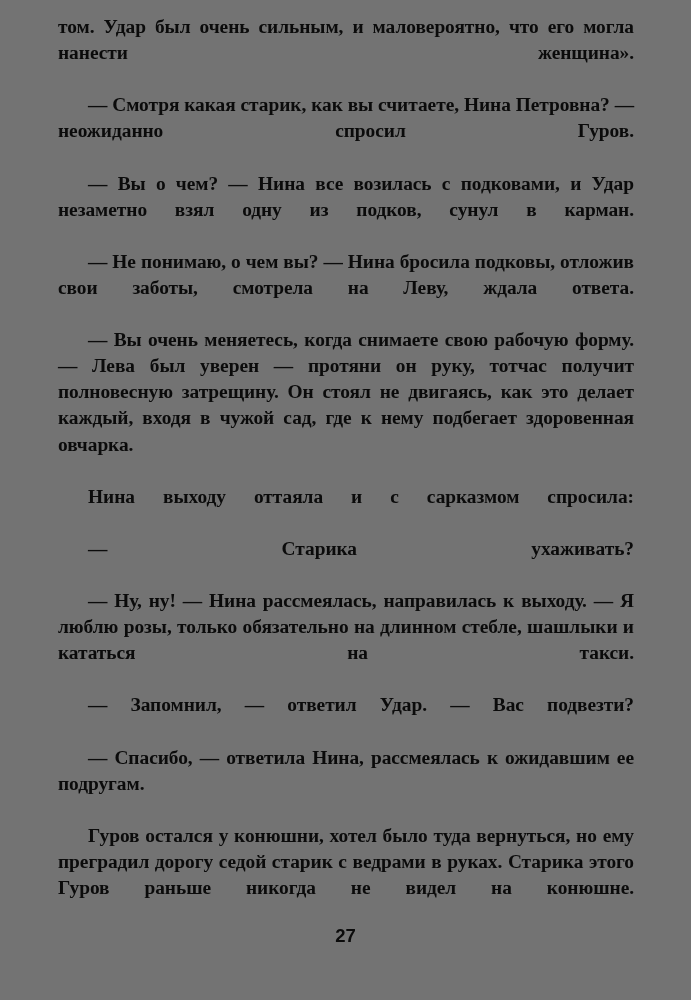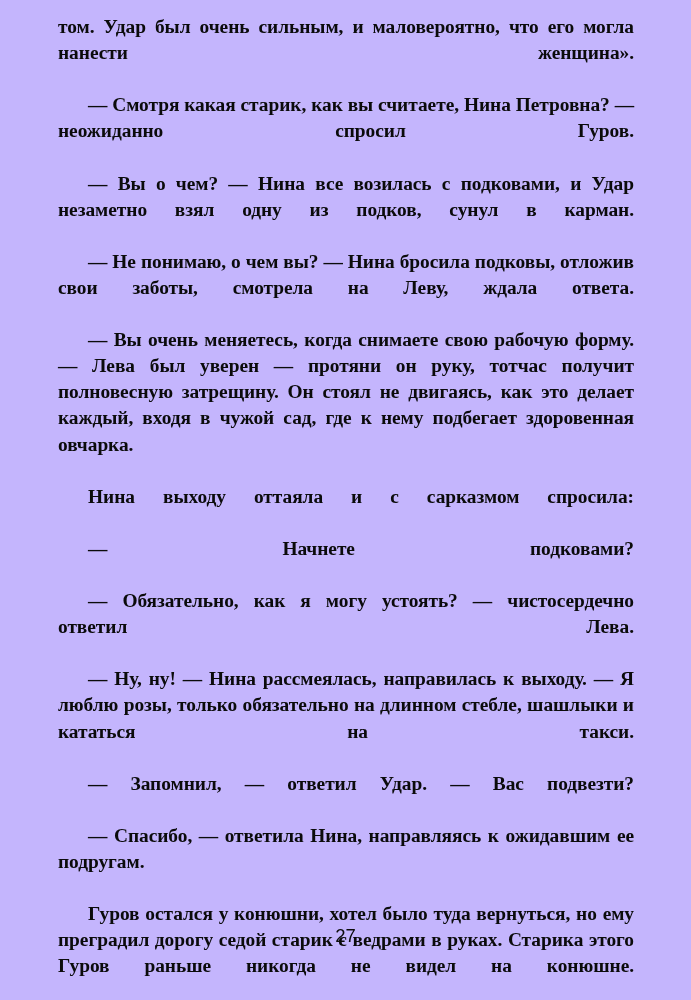--- a/index.html
+++ b/index.html
@@ -7,21 +7,21 @@
     padding: 0;
     background: #ffffff;
   }
   body {
     font-family: "Liberation Serif", "DejaVu Serif", serif;
   }
   .page {
     position: relative;
     width: 691px;
     height: 1000px;
-    background: #c4b5fd;
+    background: #737373;
     overflow: hidden;
     box-sizing: border-box;
   }
   .text-block {
     position: absolute;
     left: 58px;
     top: 14px;
     width: 576px;
   }
   p.para {
@@ -44,42 +44,41 @@
     display: inline-block;
     width: 100%;
   }
   .page-number {
     position: absolute;
     left: 0;
     right: 0;
     top: 925px;
     text-align: center;
     font-size: 18.5px;
-    font-weight: normal;
+    font-weight: bold;
     color: #0b0b0b;
     font-family: "Liberation Sans", sans-serif;
   }
 </style>
 </head>
 <body>
 
 <div class="page">
 
   <div class="text-block">
 
     <p class="para no-indent">том. Удар был очень сильным, и маловероятно, что его могла нанести женщина».</p>
     <p class="para">— Смотря какая старик, как вы считаете, Нина Петровна? — неожиданно спросил Гуров.</p>
     <p class="para">— Вы о чем? — Нина все возилась с подковами, и Удар незаметно взял одну из подков, сунул в карман.</p>
     <p class="para">— Не понимаю, о чем вы? — Нина бросила подковы, отложив свои заботы, смотрела на Леву, ждала ответа.</p>
     <p class="para">— Вы очень меняетесь, когда снимаете свою рабочую форму. — Лева был уверен — протяни он руку, тотчас получит полновесную затрещину. Он стоял не двигаясь, как это делает каждый, входя в чужой сад, где к нему подбегает здоровенная овчарка.</p>
     <p class="para">Нина выходу оттаяла и с сарказмом спросила:</p>
-    <p class="para">— Начнете подковами?</p>
-    <p class="para">— Обязательно, как я могу устоять? — чистосердечно ответил Лева.</p>
+    <p class="para">— Старика ухаживать?</p>
     <p class="para">— Ну, ну! — Нина рассмеялась, направилась к выходу. — Я люблю розы, только обязательно на длинном стебле, шашлыки и кататься на такси.</p>
     <p class="para">— Запомнил, — ответил Удар. — Вас подвезти?</p>
-    <p class="para">— Спасибо, — ответила Нина, направляясь к ожидавшим ее подругам.</p>
+    <p class="para">— Спасибо, — ответила Нина, рассмеялась к ожидавшим ее подругам.</p>
     <p class="para">Гуров остался у конюшни, хотел было туда вернуться, но ему преградил дорогу седой старик с ведрами в руках. Старика этого Гуров раньше никогда не видел на конюшне.</p>
 
   </div>
 
   <div class="page-number">27</div>
 
 </div>
 
 </body></html>

